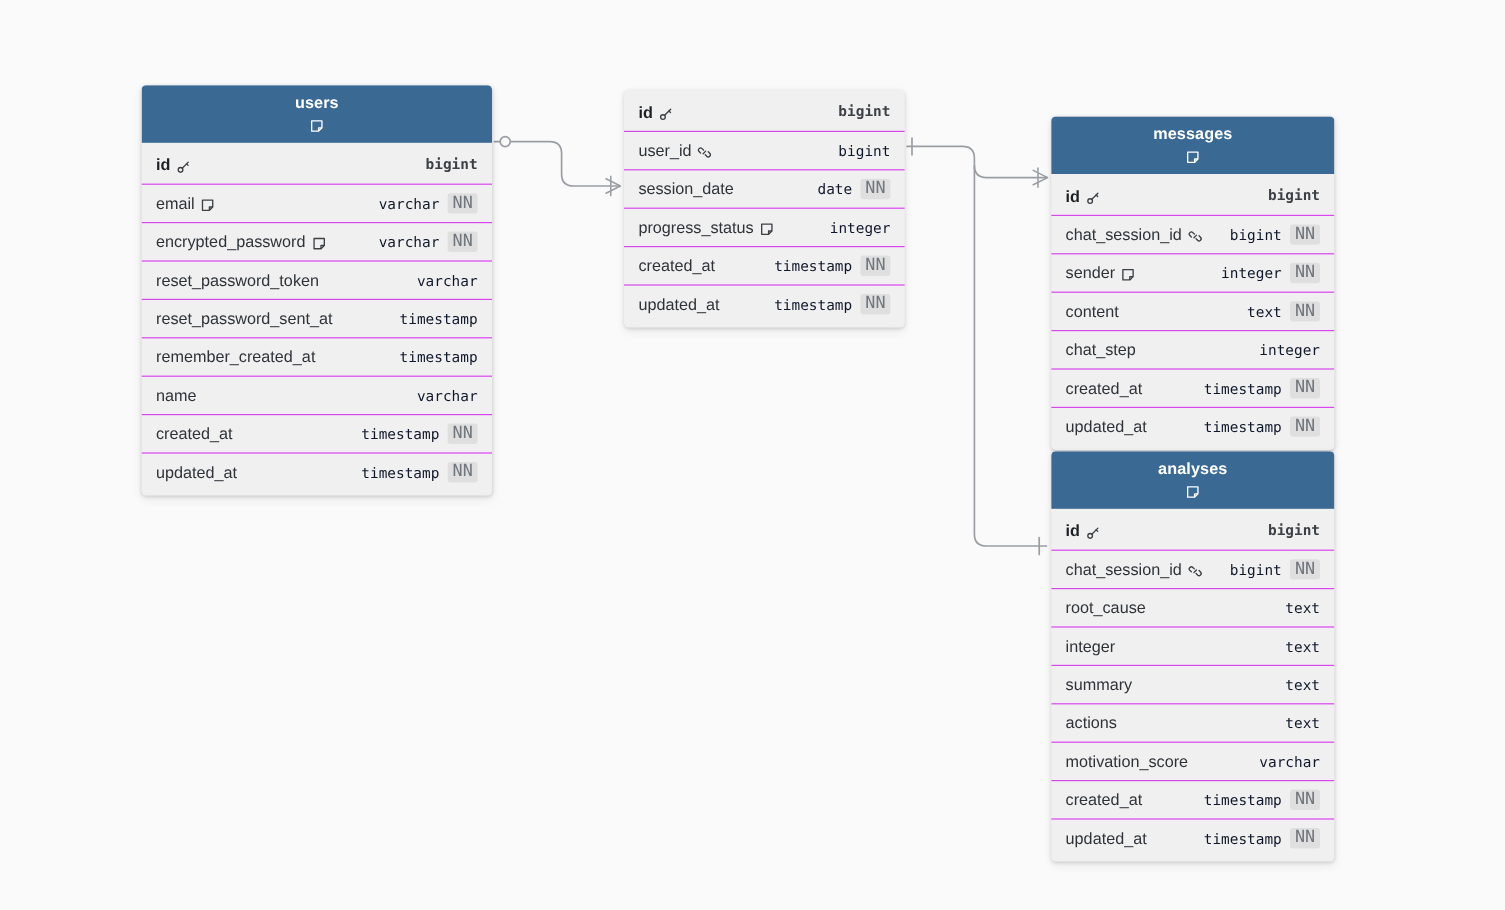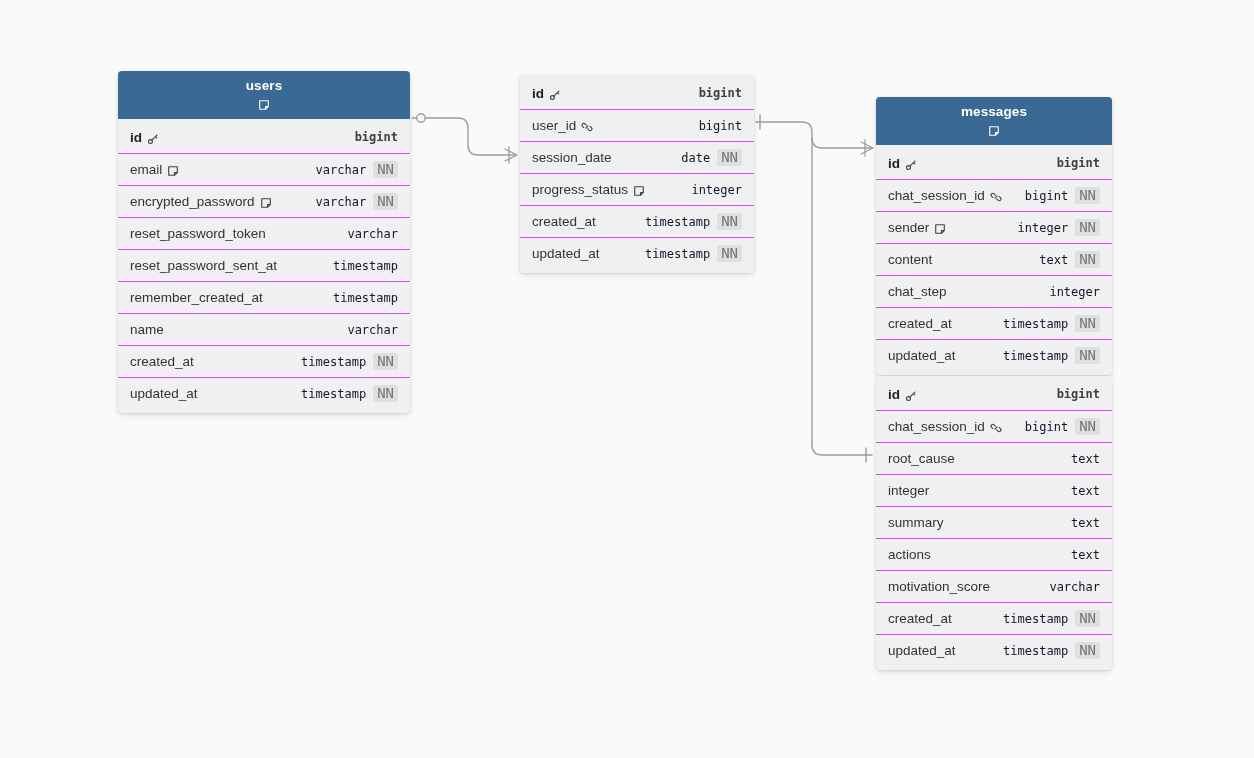--- a/index.html
+++ b/index.html
@@ -395,20 +395,31 @@
             <span class="col-name">updated_at</span>
           </div>
           <div class="col-right">
             <span class="col-type">timestamp</span>
             <span class="nn-badge">NN</span>
           </div>
         </div>
       </div>
     </div>
     <div class="table-card" style="left: 876px; top: 376px; width: 236px;">
+      <div class="table-header">
+        <span>analyses</span>
+        <span class="icn">
+          <svg width="12" height="12" viewBox="0 0 16 16">
+            <g fill="none" stroke="#ffffff" stroke-width="1.5" stroke-linejoin="round">
+              <path d="M 2.3 2.3 L 13.7 2.3 L 13.7 10.0 L 10.0 13.7 L 2.3 13.7 Z"></path>
+              <path d="M 13.7 10.0 L 10.0 10.0 L 10.0 13.7"></path>
+            </g>
+          </svg>
+        </span>
+      </div>
       <div class="table-body">
         <div class="col-row pk">
           <div class="col-left">
             <span class="col-name">id</span>
             <span class="icn">
               <svg width="12" height="12" viewBox="0 0 16 16">
                 <g fill="none" stroke="#3c4045" stroke-width="1.5" stroke-linecap="round" stroke-linejoin="round">
                   <circle cx="4.6" cy="11.4" r="2.6"></circle>
                   <path d="M 6.5 9.5 L 13.2 2.8"></path>
                   <path d="M 11.3 4.7 L 13.0 6.4"></path>

